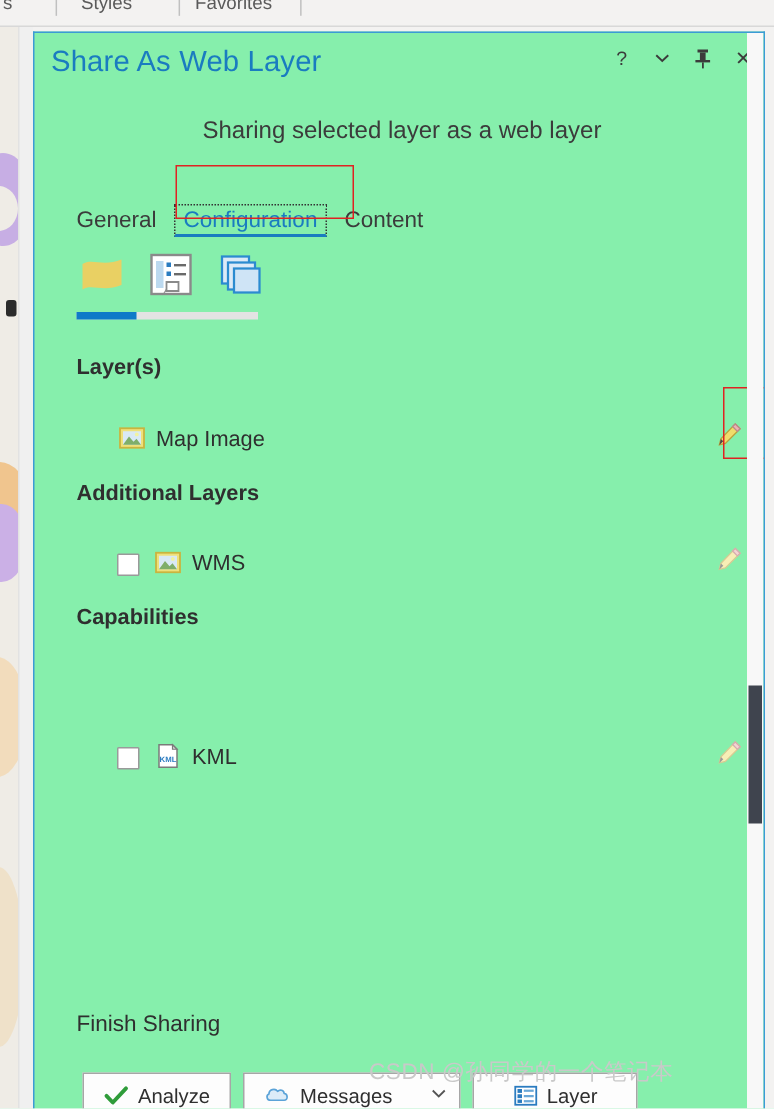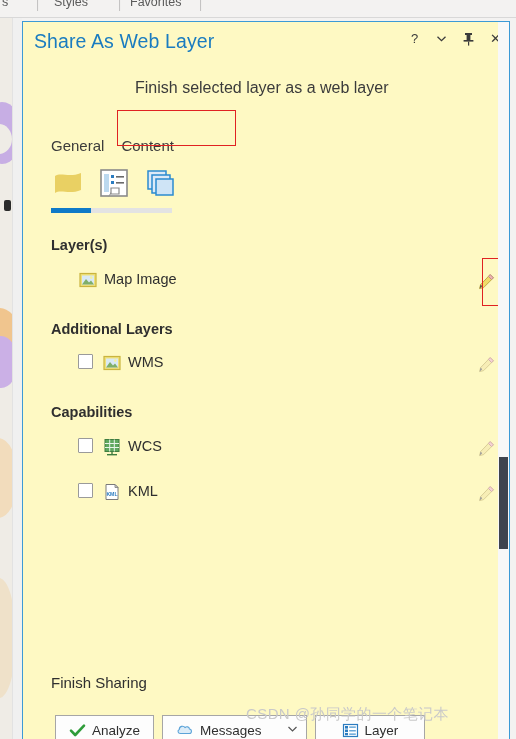--- a/index.html
+++ b/index.html
@@ -36,21 +36,21 @@
   .ms-scroll {
     position: absolute; left: 12px; top: 0; width: 10px; height: 721px;
     background: #f0f0f0; border-left: 1px solid #e2e2e2;
   }
 
   
   .pane {
     position: absolute;
     left: 22px; top: 21px;
     width: 488px; height: 718px;
-    background: #fef9c3;
+    background: #86efac;
     border: 1px solid #3c9ad6;
     border-bottom: none;
     overflow: hidden;
   }
 
   .pane-header {
     position: relative;
     height: 36px;
     padding: 4px 0 0 11px;
   }
@@ -110,21 +110,21 @@
     display: block; height: 100%; width: 40px; background: #0f7ac8;
   }
 
   
   .section-title {
     position: absolute; left: 28px;
     font-size: 14.5px; font-weight: bold; color: #2f2f2f;
   }
   .row {
     position: absolute; left: 28px; right: 4px;
-    height: 30px; display: flex; align-items: flex-start;
+    height: 30px; display: flex; align-items: flex-end;
   }
   .row .chk {
     width: 15px; height: 15px; margin-left: 27px; margin-right: 10px;
     border: 1.3px solid #9a9a9a; background: #fff; border-radius: 1px;
     flex: 0 0 auto;
   }
   .row .ico   { width: 18px; height: 18px; margin-right: 7px; flex: 0 0 auto; }
   .row .ico.indent { margin-left: 28px; }
   .row .lbl   { font-size: 14.5px; color: #2f2f2f; white-space: nowrap; }
   .row .lbl.noicon { margin-left: 0; }
@@ -214,24 +214,25 @@
             <rect x="3" y="1" width="7" height="2" fill="#3b3b3b"></rect>
             <rect x="4.6" y="3" width="3.8" height="5" fill="#3b3b3b"></rect>
             <rect x="1.6" y="8" width="9.8" height="1.6" fill="#3b3b3b"></rect>
             <rect x="6" y="9.6" width="1.2" height="4" fill="#3b3b3b"></rect>
           </svg>
         </span>
         <span>✕</span>
       </div>
     </div>
 
-    <div class="subtitle">Finish selected layer as a web layer</div>
+    <div class="subtitle">Sharing selected layer as a web layer</div>
 
     <div class="tabs">
       <div class="tab">General</div>
+      <div class="tab active">Configuration</div>
       <div class="tab">Content</div>
     </div>
     <div class="redbox-tab"></div>
 
     <div class="iconstrip">
       <span>
         <svg class="nav-icon" viewBox="0 0 34 34">
           <path d="M4 10 C10 6, 18 12, 30 7 L30 24 C18 29, 10 23, 4 27 Z" fill="#e9d063"></path>
         </svg>
       </span>
@@ -298,44 +299,20 @@
         <svg viewBox="0 0 22 22" width="22" height="22">
           <path d="M15.2 3.6 L18.4 6.8 L8.6 16.6 L4.6 17.6 L5.6 13.6 Z" fill="#f7eeb6" stroke="#d6cb93" stroke-width=".9"></path>
           <path d="M15.2 3.6 L18.4 6.8 L16.6 8.6 L13.4 5.4 Z" fill="#f5d3d3" stroke="#d3adad" stroke-width=".9"></path>
           <path d="M4.6 17.6 L5.6 13.6 L7.2 15.2 Z" fill="#9a9a9a"></path>
         </svg>
       </span>
     </div>
 
     <div class="section-title" style="top:382px">Capabilities</div>
 
-    <div class="row" style="top:416px">
-      <span class="chk"></span>
-      <span class="ico">
-        <svg viewBox="0 0 18 18" width="18" height="18">
-          <rect x="2" y="1.5" width="14" height="12" fill="#5fa85f" stroke="#3f7d3f" stroke-width="1"></rect>
-          <g stroke="#e8f4e8" stroke-width="1">
-            <line x1="6.7" y1="1.5" x2="6.7" y2="13.5"></line>
-            <line x1="11.3" y1="1.5" x2="11.3" y2="13.5"></line>
-            <line x1="2" y1="5.5" x2="16" y2="5.5"></line>
-            <line x1="2" y1="9.5" x2="16" y2="9.5"></line>
-          </g>
-          <rect x="8.3" y="13.5" width="1.4" height="2.6" fill="#3f7d3f"></rect>
-          <rect x="4" y="16" width="10" height="1.4" fill="#3f7d3f"></rect>
-        </svg>
-      </span>
-      <span class="lbl">WCS</span>
-      <span class="pencil">
-        <svg viewBox="0 0 22 22" width="22" height="22">
-          <path d="M15.2 3.6 L18.4 6.8 L8.6 16.6 L4.6 17.6 L5.6 13.6 Z" fill="#f7eeb6" stroke="#d6cb93" stroke-width=".9"></path>
-          <path d="M15.2 3.6 L18.4 6.8 L16.6 8.6 L13.4 5.4 Z" fill="#f5d3d3" stroke="#d3adad" stroke-width=".9"></path>
-          <path d="M4.6 17.6 L5.6 13.6 L7.2 15.2 Z" fill="#9a9a9a"></path>
-        </svg>
-      </span>
-    </div>
 
     <div class="row" style="top:461px">
       <span class="chk"></span>
       <span class="ico">
         <svg viewBox="0 0 18 18" width="18" height="18">
           <path d="M3 1.5 L12 1.5 L15 4.5 L15 16.5 L3 16.5 Z" fill="#ffffff" stroke="#7a7a7a" stroke-width="1"></path>
           <path d="M12 1.5 L12 4.5 L15 4.5 Z" fill="#d8d8d8" stroke="#7a7a7a" stroke-width=".8"></path>
           <rect x="3.8" y="8.5" width="10.4" height="5.4" fill="#ffffff"></rect>
           <text x="9" y="12.9" font-family="Liberation Sans, sans-serif" font-size="5.2" fill="#2b7cc0" text-anchor="middle" font-weight="bold">KML</text>
         </svg>

